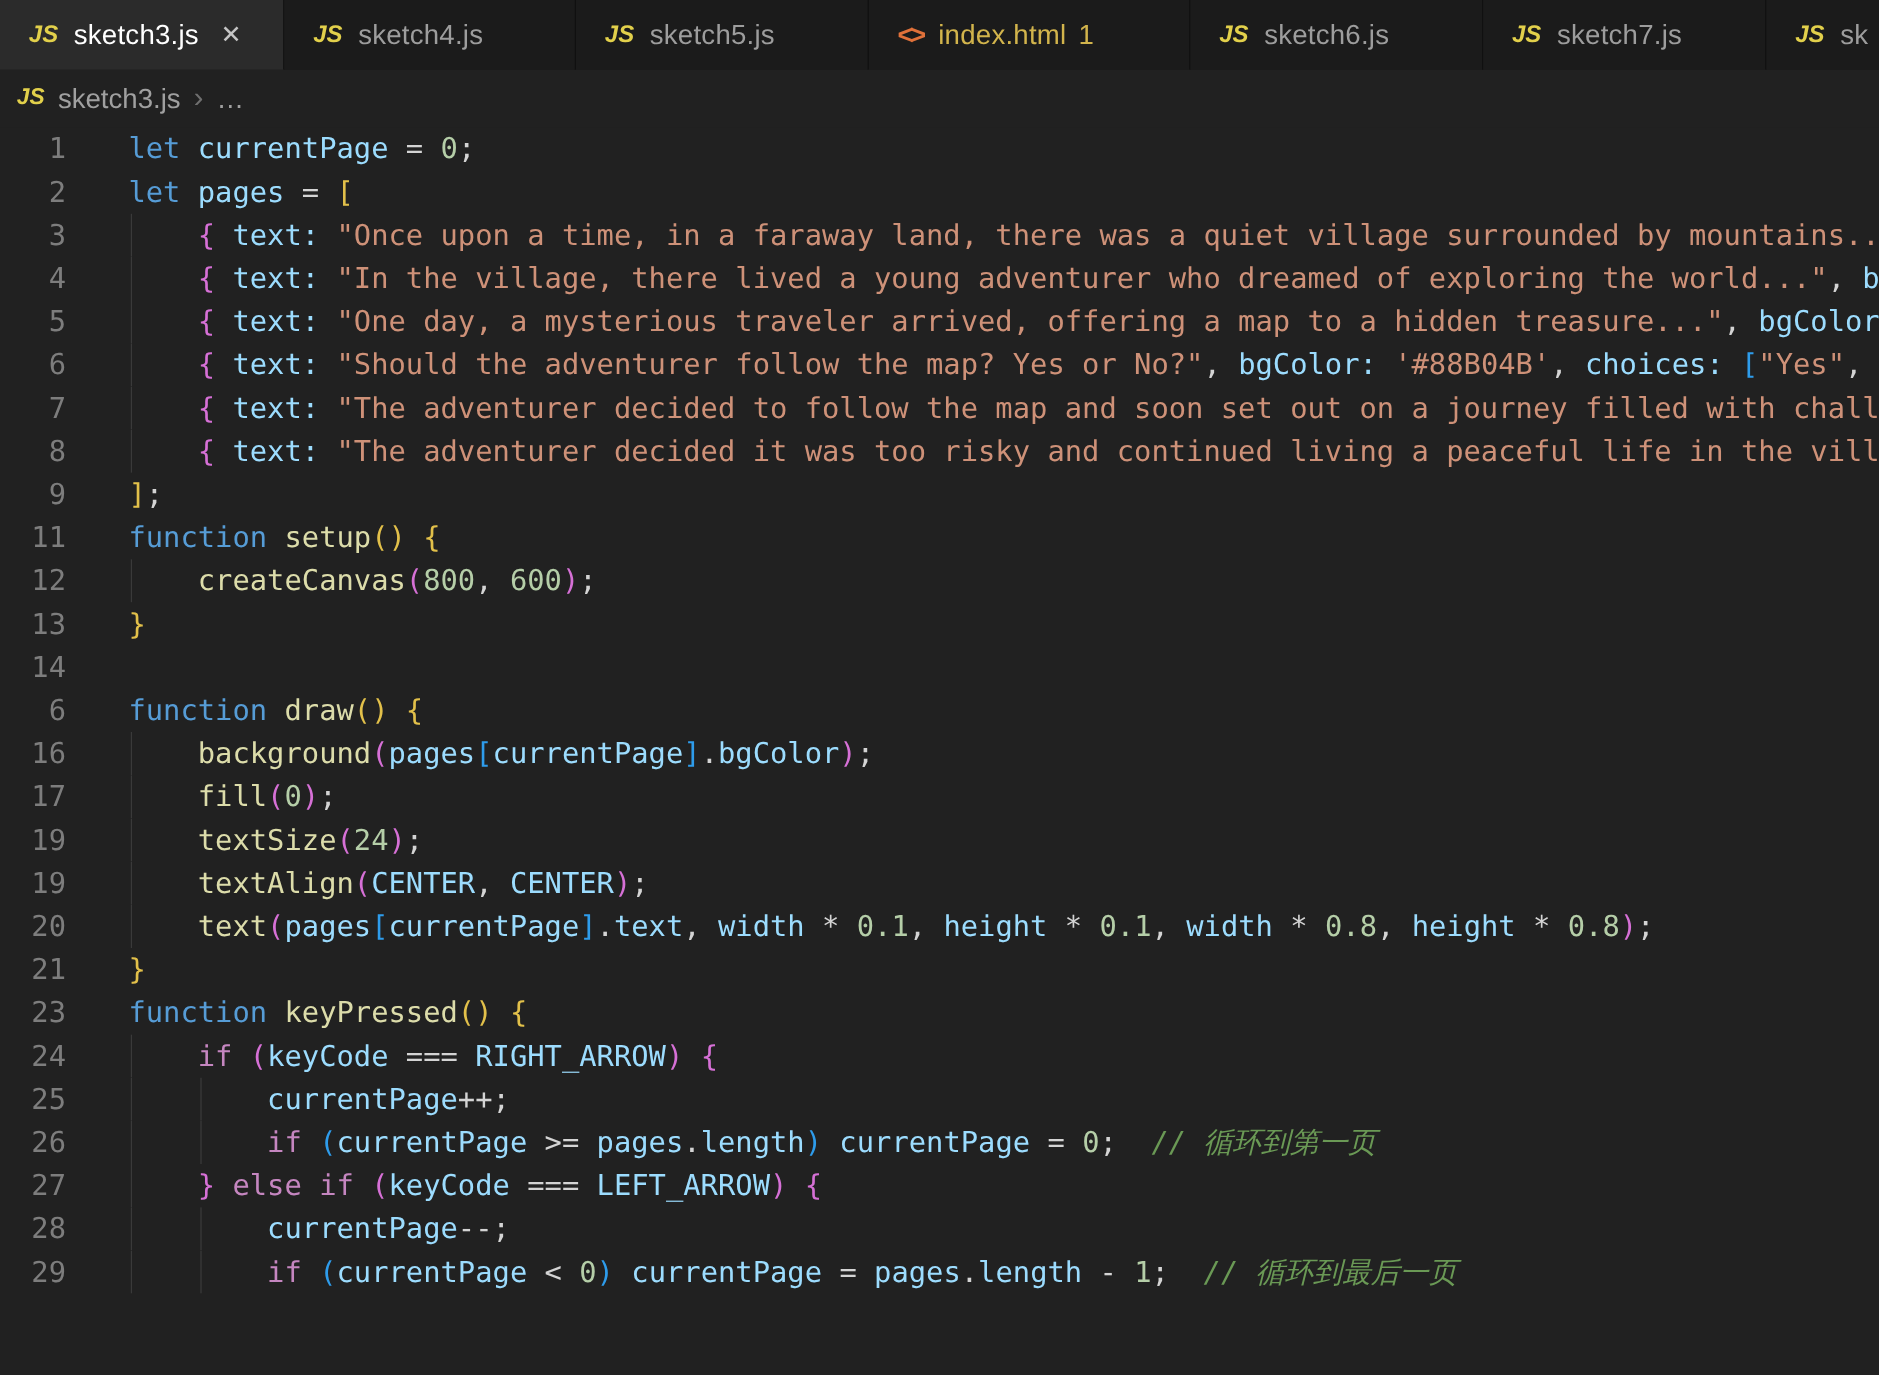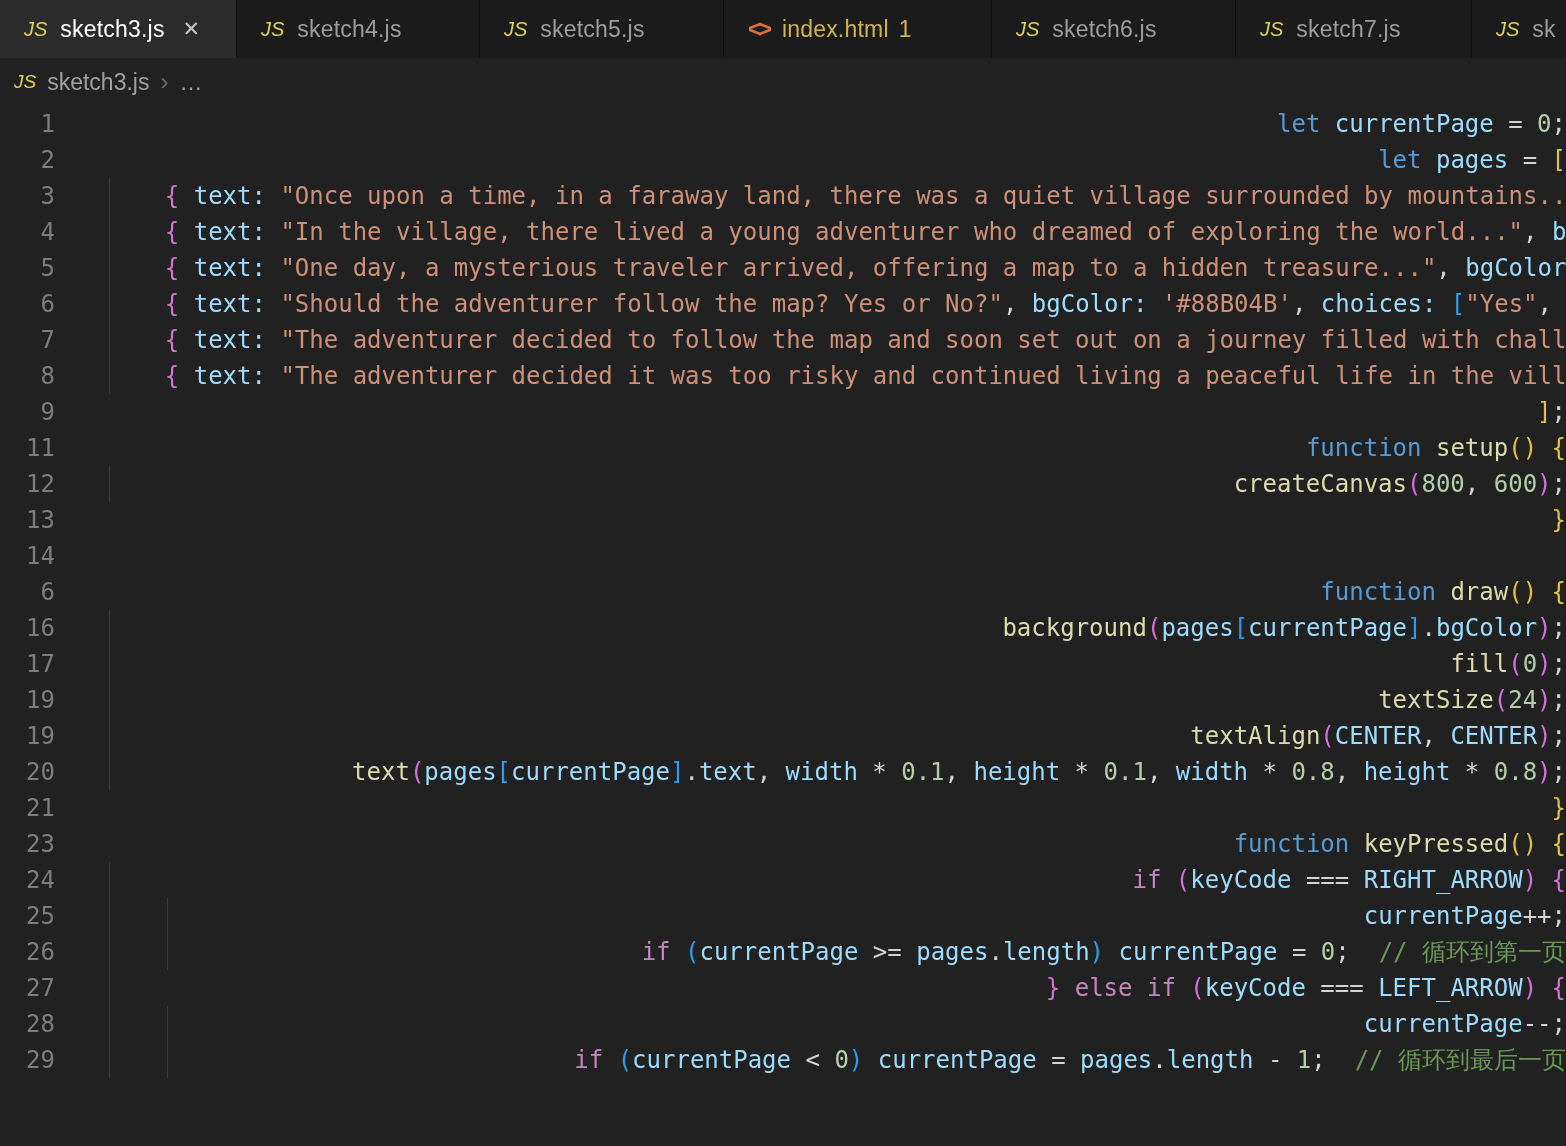--- a/index.html
+++ b/index.html
@@ -21,21 +21,21 @@
   }
   .tab.active{background:var(--tabActiveBg,#2b2b2b);color:var(--activeTabText,#fff);}
   .tab:nth-child(1){width:237px}
   .tab:nth-child(2){width:243px}
   .tab:nth-child(3){width:244px}
   .tab:nth-child(4){width:268px}
   .tab:nth-child(5){width:244px}
   .tab:nth-child(6){width:236px}
   .tab:nth-child(7){width:94px;border-right:none}
   .jsicon{
-    font-style:italic;font-weight:normal;font-size:20px;
+    font-style:italic;font-weight:bold;font-size:20px;
     color:var(--jsIcon,#e2d04b);margin-right:13px;flex:none;
   }
   .htmlicon{
     color:var(--htmlIcon,#e0713a);font-weight:bold;font-size:23px;
     letter-spacing:-3px;margin-right:13px;flex:none;
   }
   .tab .label{letter-spacing:.2px;}
   .tab.modified .label{color:var(--modified,#d2b44c);}
   .badge{color:var(--modified,#d2b44c);margin-left:10px;}
   .close{margin-left:18px;color:#c5c5c5;font-size:21px;}
@@ -52,31 +52,31 @@
     font-family:"DejaVu Sans Mono",monospace;
     font-size:24px;line-height:36px;
   }
   .line{display:flex;height:36px;}
   .gutter{
     flex:0 0 55px;text-align:right;color:var(--lineNumber,#7d7d7d);
     user-select:none;
   }
   .content{
     position:relative;flex:1;overflow:hidden;
-    white-space:pre;padding-left:52px;color:#d4d4d4;text-align:right;
+    white-space:pre;padding-left:52px;color:#d4d4d4;
   }
   .guide{position:absolute;top:0;bottom:0;width:1px;background:var(--guide,#3a3a3a);}
   .tk-kw{color:var(--keyword,#569cd6);}
   .tk-ctrl{color:var(--control,#c586c0);}
   .tk-vr{color:var(--variable,#9cdcfe);}
   .tk-fn{color:var(--func,#dcdcaa);}
   .tk-str{color:var(--string,#ce9178);}
   .tk-num{color:var(--number,#b5cea8);}
   .tk-op{color:var(--operator,#d4d4d4);}
-  .tk-cmt{color:var(--comment,#6a9955);}
+  .tk-cmt{color:var(--comment,#6a9955);font-style:italic;}
   .tk-b1{color:var(--bracket1,#e2c04a);}
   .tk-b2{color:var(--bracket2,#d670d6);}
   .tk-b3{color:var(--bracket3,#2e9ceb);}
 </style>
 </head>
 <body>
 
 <div class="tabbar">
     <div class="tab active">
       <span class="jsicon">JS</span>

